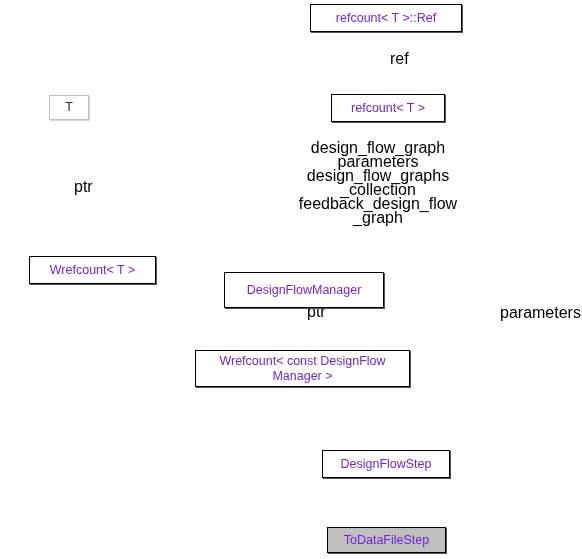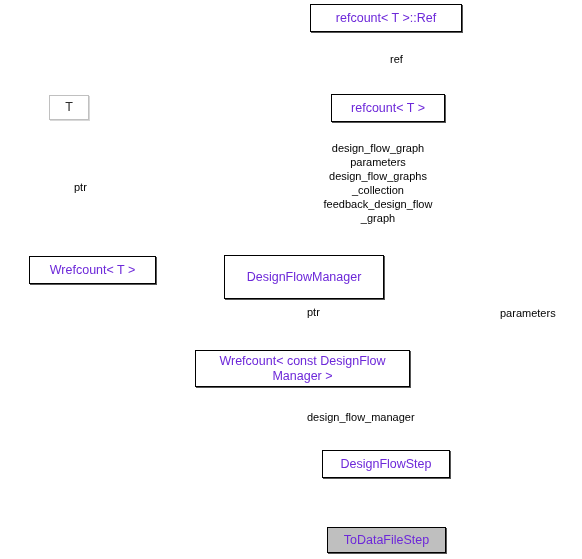--- a/index.html
+++ b/index.html
@@ -41,21 +41,21 @@
   .node.faint {
     border: 1px solid #c0c0c0;
     box-shadow: 1px 1px 0 0 #d8d8d8;
     color: #2b2b2b;
   }
   .node.highlight {
     background: #bfbfbf;
   }
   .edge-label {
     position: absolute;
-    font-size: 11px;
+    font-size: 16px;
     color: #000000;
     line-height: 14px;
     text-align: center;
     white-space: pre-line;
     z-index: 2;
     background: transparent;
   }
   .edge-label.left-align { text-align: left; }
 </style>
 </head>
@@ -126,21 +126,21 @@
   </div>
 
   <div class="node faint" style="left:49px; top:95px; width:40px; height:25px;">
     <span>T</span>
   </div>
 
   <div class="node" style="left:5px; top:256px; width:127px; height:28px;margin-left:24px;">
     <span>Wrefcount&lt; T &gt;</span>
   </div>
 
-  <div class="node" style="left:224px; top:255px; width:160px; height:44px;">
+  <div class="node" style="left:224px; top:272px; width:160px; height:36px;">
     <span>DesignFlowManager</span>
   </div>
 
   <div class="node" style="left:195px; top:350px; width:215px; height:37px;">
     <span>Wrefcount&lt; const DesignFlow
 Manager &gt;</span>
   </div>
 
   <div class="node" style="left:322px; top:450px; width:128px; height:28px;">
     <span>DesignFlowStep</span>
@@ -159,15 +159,14 @@
 feedback_design_flow
 _graph</div>
 
   <div class="edge-label left-align" style="left:74px; top:180px; width:30px;">ptr</div>
 
 
   <div class="edge-label left-align" style="left:307px; top:305px; width:30px;">ptr</div>
 
   <div class="edge-label left-align" style="left:500px; top:306px; width:82px;">parameters</div>
 
-  <div class="edge-label left-align" style="left:307px; top:410px; width:150px;">design_flow_manager</div>
 
 </div>
 
 </body></html>

